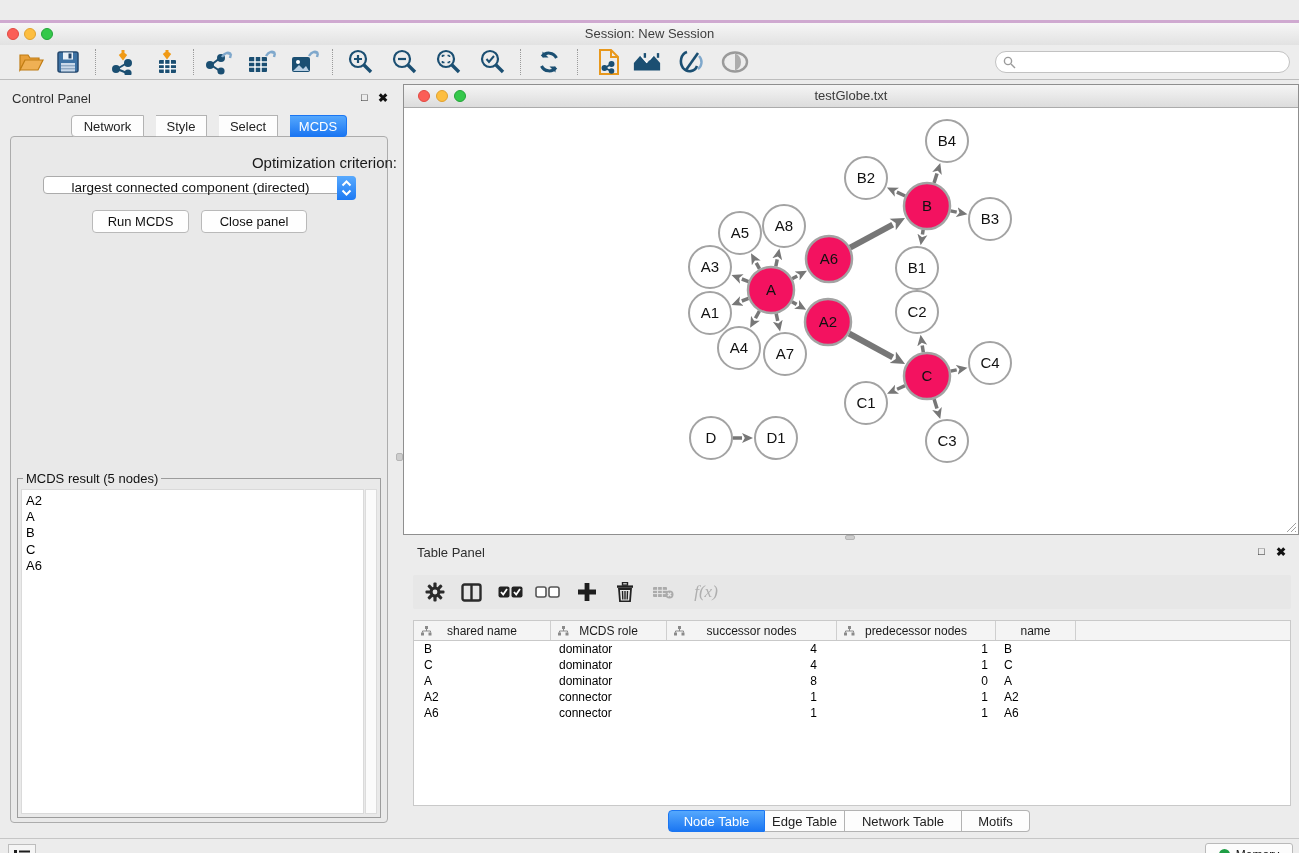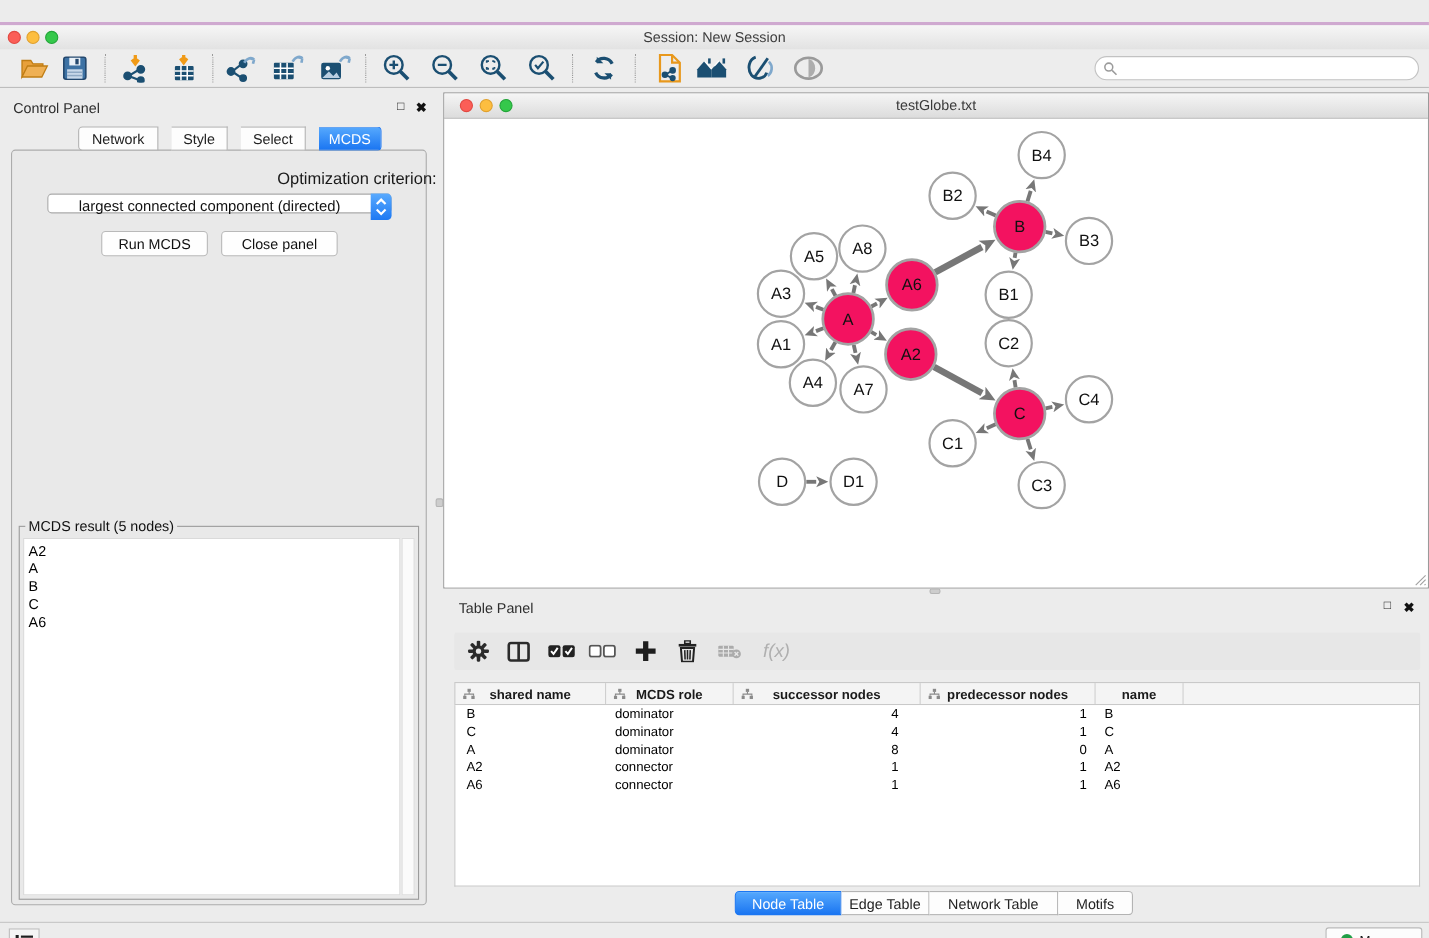--- a/index.html
+++ b/index.html
@@ -80,27 +80,27 @@
   #graph-svg { position:absolute; left:0; top:0; }
   #resize-grip { position:absolute; right:1px; bottom:1px; }
   .split-dot { background:#CDCDCD; border:1px solid #B5B5B5; border-radius:2px; z-index:4; }
 
   
   #tp-title { left:417px; top:525px; font-size:13px; color:#2E2E2E; }
   #tp-toolbar { left:413px; top:555px; width:878px; height:34px; background:#E7E7E7;
     border-radius:2px; }
   .tp-icon { position:absolute; top:4px; width:28px; height:26px; display:flex;
     align-items:center; justify-content:center; }
-  #fx-label { font-family:Liberation Sans, sans-serif; font-style:italic; font-size:17px;
+  #fx-label { font-family:Liberation Serif, serif; font-style:italic; font-size:17px;
     color:#AFAFAF; }
   #tbl-header { left:413px; top:600px; width:878px; height:21px; background:#F4F4F4;
     border:1px solid #C9C9C9; display:flex; }
   .th { height:19px; border-right:1px solid #CFCFCF; display:flex;
     align-items:center; justify-content:center; position:relative;
-    font-size:12px; color:#1A1A1A;font-weight:bold; }
+    font-size:12px; color:#1A1A1A; }
   .th .hier { position:absolute; left:7px; top:5px; }
   .th-fill { flex:1; border-right:none; }
   #tbl-body { left:413px; top:621px; width:878px; height:165px; background:#fff;
     border:1px solid #C9C9C9; border-top:none; overflow:hidden; }
   .trow { display:flex; height:16px; }
   .td { font-size:12px; color:#000; line-height:16px; white-space:nowrap;
     overflow:hidden; }
   .td.c0 { padding-left:10px; } .td.c1 { padding-left:8px; }
   .td.c2 { text-align:right; padding-right:20px; }
   .td.c3 { text-align:right; padding-right:8px; }

